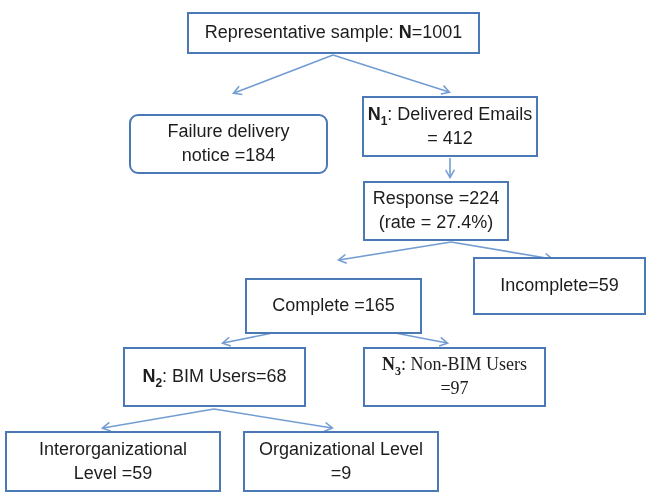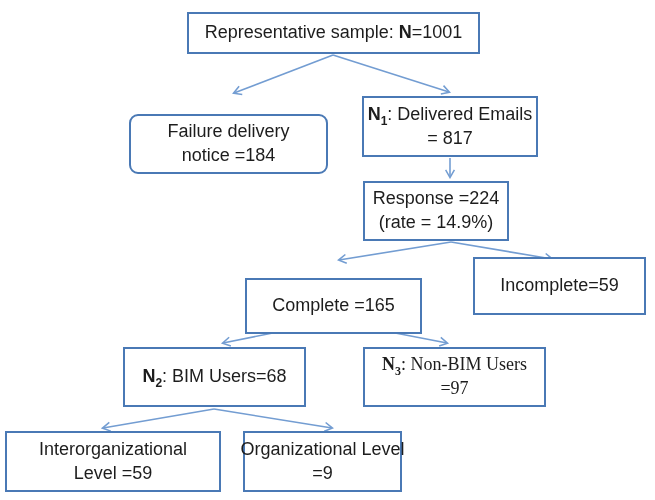--- a/index.html
+++ b/index.html
@@ -37,21 +37,21 @@
   
   .n-sample     {left:187px;top:12px; width:293px;height:42px;}
   .n-failure    {left:129px;top:114px; width:199px;height:60px;border-radius:9px;}
   .n-n1         {left:362px;top:96px; width:176px;height:61px;}
   .n-response   {left:363px;top:181px;width:146px;height:60px;}
   .n-complete   {left:245px;top:278px;width:177px;height:56px;}
   .n-incomplete {left:473px;top:257px;width:173px;height:58px;}
   .n-n2         {left:123px;top:347px;width:183px;height:60px;text-align:right;}
   .n-n3         {left:363px;top:347px;width:183px;height:60px;font-family:Liberation Serif, serif;}
   .n-inter      {left:5px;  top:431px;width:216px;height:61px;}
-  .n-org        {left:243px;top:431px;width:159px;height:61px;}
+  .n-org        {left:243px;top:431px;width:196px;height:61px;}
 </style>
 </head>
 <body>
 
 <div class="canvas">
 
   <svg class="edges" width="655" height="500">
     <defs>
       <marker id="ah" viewBox="0 0 10 10" refX="8.5" refY="5" markerWidth="11" markerHeight="11" orient="auto" markerUnits="userSpaceOnUse">
         <path class="ah-path" d="M2,1 L9,5 L2,9"></path>
@@ -72,26 +72,26 @@
     <div class="line"><span>Representative sample: </span><span class="nb">N</span><span>=1001</span></div>
   </div>
 
   <div class="box n-failure">
     <div class="line">Failure delivery</div>
     <div class="line">notice =184</div>
   </div>
 
   <div class="box n-n1">
     <div class="line"><span class="nb">N</span><sub>1</sub><span>: Delivered Emails</span></div>
-    <div class="line">= 817</div>
+    <div class="line">= 412</div>
   </div>
 
   <div class="box n-response">
     <div class="line">Response =224</div>
-    <div class="line">(rate = 14.9%)</div>
+    <div class="line">(rate = 27.4%)</div>
   </div>
 
   <div class="box n-complete">
     <div class="line">Complete =165</div>
   </div>
 
   <div class="box n-incomplete">
     <div class="line">Incomplete=59</div>
   </div>
 

